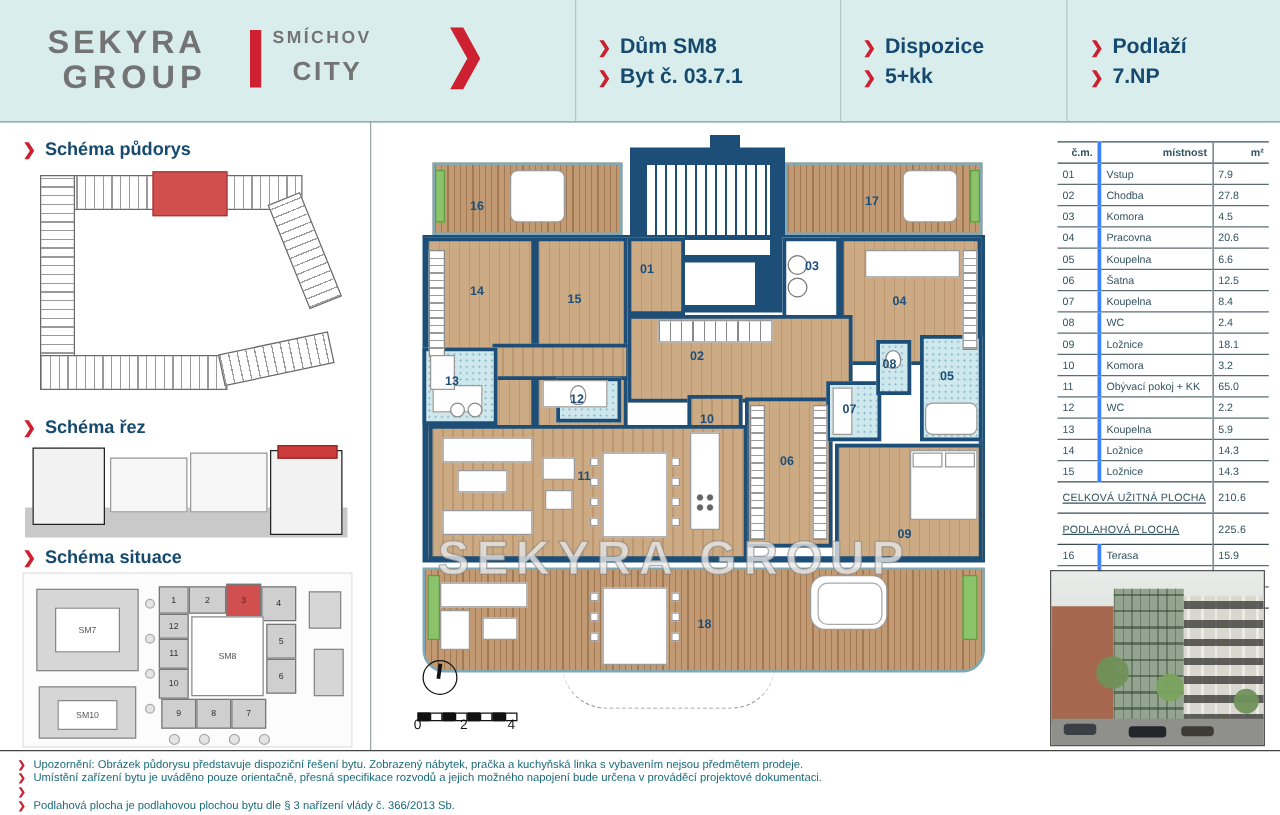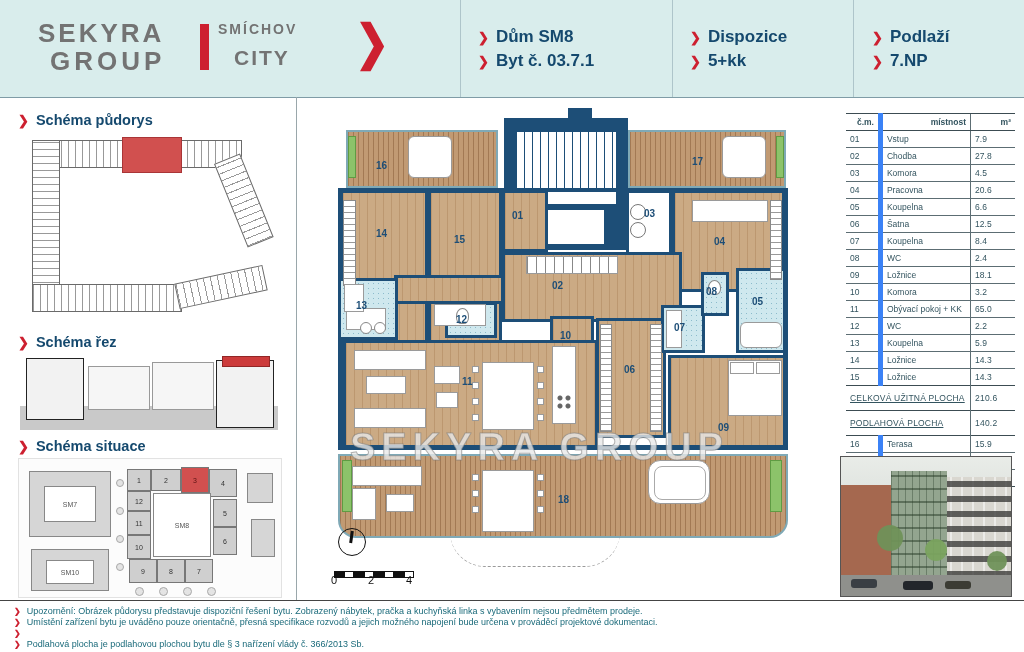--- a/index.html
+++ b/index.html
@@ -55,21 +55,21 @@
              color:rgba(255,255,255,.66);-webkit-text-stroke:1px rgba(125,125,125,.55);
              text-shadow:0 0 1px rgba(120,120,120,.4);}
   .chair{position:absolute;width:7px;height:7px;background:#fff;border:1px solid #9a9a9a;box-sizing:border-box;}
   
   .rooms-table{position:absolute;left:846px;top:113px;width:169px;border-collapse:collapse;
                font-size:8.5px;color:#33545f;}
   .rooms-table th{font-weight:bold;text-align:right;border-top:1.5px solid #3c4c52;
                   border-bottom:1px solid #3c4c52;padding:3px 4px;}
   .rooms-table td{border-top:1px solid #5c6d73;padding:3px 4px;}
   .rooms-table .c-no{width:26px;}
-  .rooms-table .c-name{width:92px;border-left:5px solid #3b82f6;}
+  .rooms-table .c-name{width:92px;border-left:3px solid #3b82f6;}
   .rooms-table td.c-area,.rooms-table th.c-area{width:40px;border-left:1px solid #5c6d73;}
   .rooms-table tr.summary td{padding:7px 4px;letter-spacing:.2px;}
   .rooms-table tr.summary td:first-child{border-left:none;text-decoration:underline;}
   .rooms-table tr.group-start td{border-top:1.5px solid #3c4c52;}
   .rooms-table tr:last-child td{border-bottom:1.5px solid #3c4c52;}
   
   .photo{position:absolute;left:840px;top:456px;width:172px;height:141px;border:1px solid #555;
          box-sizing:border-box;background:linear-gradient(#e9ece8,#d3dad5 60%,#c9cfc9);overflow:hidden;}
   
   .footer{position:absolute;left:0;top:600px;width:1024px;height:52px;border-top:1px solid #444;
@@ -401,21 +401,21 @@
           <td class="c-no">15</td>
           <td class="c-name">Ložnice</td>
           <td class="c-area">14.3</td>
         </tr>
         <tr class="summary group-start">
           <td colspan="2">CELKOVÁ UŽITNÁ PLOCHA</td>
           <td class="c-area">210.6</td>
         </tr>
         <tr class="summary group-start">
           <td colspan="2">PODLAHOVÁ PLOCHA</td>
-          <td class="c-area">140.2</td>
+          <td class="c-area">225.6</td>
         </tr>
         <tr class="group-start">
           <td class="c-no">16</td>
           <td class="c-name">Terasa</td>
           <td class="c-area">15.9</td>
         </tr>
         <tr>
           <td class="c-no">17</td>
           <td class="c-name">Terasa</td>
           <td class="c-area">16.7</td>

